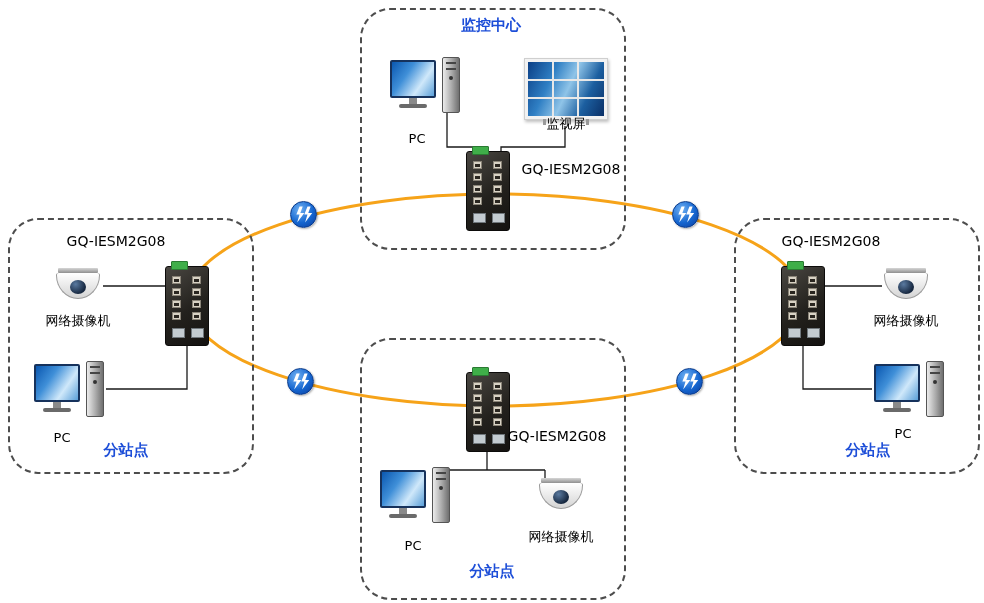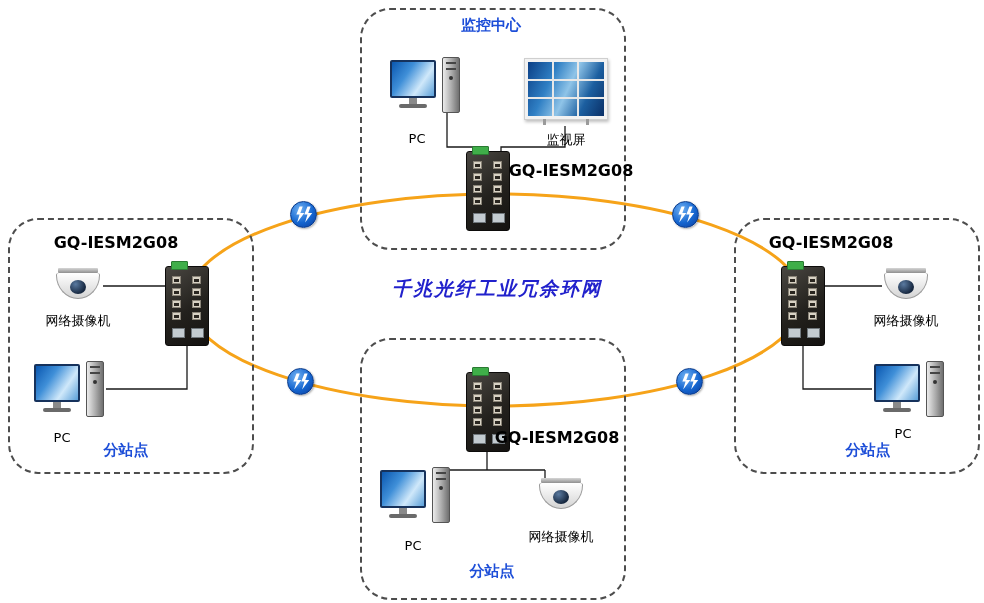--- a/index.html
+++ b/index.html
@@ -9,21 +9,21 @@
   
   .zone{position:absolute;border:2px dashed #4d4d4d;border-radius:30px;background:transparent;}
   .zone-top{left:360px;top:8px;width:262px;height:238px;}
   .zone-left{left:8px;top:218px;width:242px;height:252px;}
   .zone-right{left:734px;top:218px;width:242px;height:252px;}
   .zone-bottom{left:360px;top:338px;width:262px;height:258px;}
 
   
   .lbl{position:absolute;transform:translateX(-50%);white-space:nowrap;color:#000;font-size:13px;}
   .red-lbl{color:#1d4ed8;font-weight:bold;font-size:15px;}
-  .sw-lbl{font-weight:bold;font-size:16px;}
+  .sw-lbl{font-weight:normal;font-size:14px;}
   .center-title{position:absolute;transform:translateX(-50%);white-space:nowrap;
     color:#2121cc;font-size:19px;font-weight:bold;font-style:italic;letter-spacing:2px;
     font-family:"DejaVu Serif","Liberation Serif",serif;}
 
   
   .pc{position:absolute;width:72px;height:70px;}
   .monitor{position:absolute;left:0;top:3px;width:46px;height:38px;background:#16325c;border-radius:2px;padding:2px;box-sizing:border-box;}
   .monitor .screen{width:100%;height:100%;background:linear-gradient(125deg,#0a57b0 0%,#3f8fd8 35%,#cfe8fa 68%,#5a9fd8 100%);}
   .monitor .neck{position:absolute;left:50%;bottom:-6px;transform:translateX(-50%);width:8px;height:6px;background:#8a8a8a;}
   .monitor .base{position:absolute;left:50%;bottom:-10px;transform:translateX(-50%);width:28px;height:4px;background:#6a6a6a;border-radius:2px;}
@@ -99,21 +99,20 @@
         <path fill="#fff" d="M18 2 14 12h4l-3 10 9-12h-5l3-8z"></path>
       </svg>
   </div>
   <div class="link-icon" style="left:676px;top:368px;">
     <svg width="21" height="19" viewBox="0 0 26 24">
         <path fill="#fff" d="M8 2 4 12h4L5 22l9-12h-5l3-8z"></path>
         <path fill="#fff" d="M18 2 14 12h4l-3 10 9-12h-5l3-8z"></path>
       </svg>
   </div>
 
-  <div class="center-title" style="left:497px;top:276px;">千兆光纤工业冗余环网</div>
 
   <div class="zone zone-top"></div>
   <div class="zone zone-left"></div>
   <div class="zone zone-right"></div>
   <div class="zone zone-bottom"></div>
 
   <div class="lbl red-lbl" style="left:491px;top:16px;">监控中心</div>
 
   <div class="pc" style="left:390px;top:57px;">
     <div class="monitor">
@@ -127,21 +126,21 @@
         <u></u>
       </div>
   </div>
   <div class="lbl" style="left:417px;top:131px;">PC</div>
 
   <div class="videowall" style="left:524px;top:58px;">
     <div class="grid"></div>
       <div class="leg l"></div>
       <div class="leg r"></div>
   </div>
-  <div class="lbl" style="left:566px;top:131px;">监视屏</div>
+  <div class="lbl" style="left:566px;top:115px;">监视屏</div>
 
   <div class="switch" style="left:466px;top:151px;">
     <div class="green"></div>
     <div class="ports">
         <b></b>
         <b></b>
         <b></b>
         <b></b>
         <b></b>
         <b></b>

